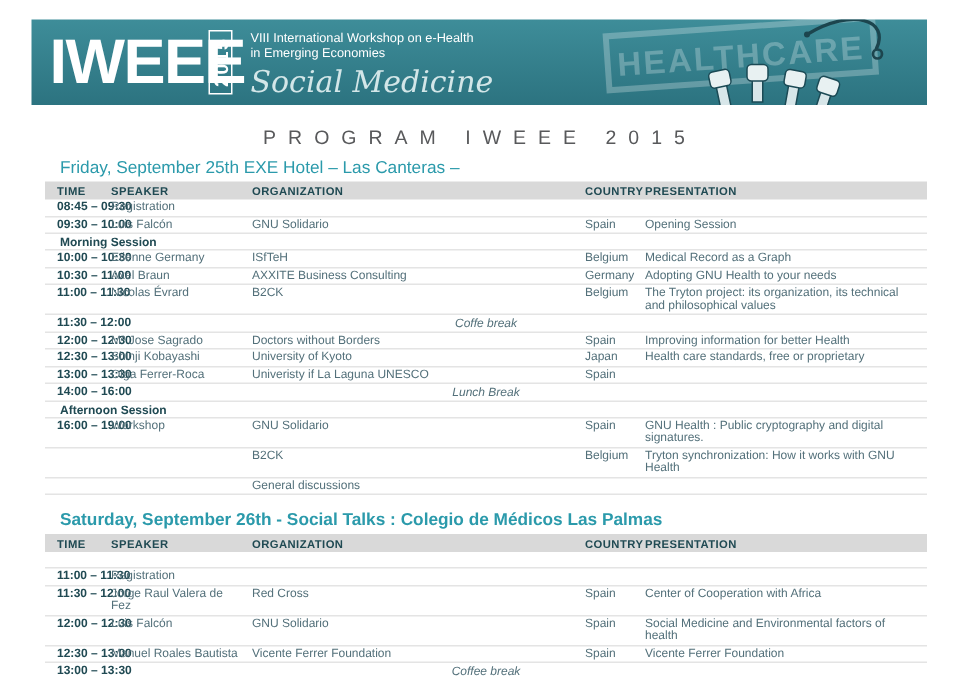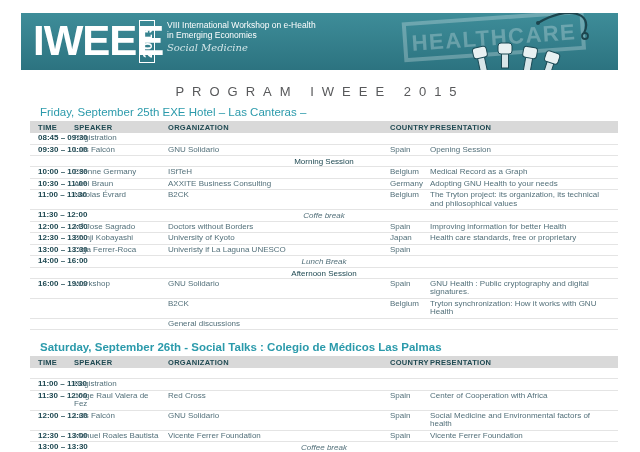--- a/index.html
+++ b/index.html
@@ -15,43 +15,43 @@
     background:linear-gradient(180deg,var(--banner-teal),var(--banner-teal-dark));}
   .logo{position:absolute;left:12px;top:0;height:57px;line-height:56px;
     font-size:42px;font-weight:bold;color:#fff;letter-spacing:-1px;}
   .year-badge{position:absolute;left:118px;top:7px;width:16px;height:43px;
     border:1px solid #fff;display:flex;align-items:center;justify-content:center;}
   .year-badge span{display:block;transform:rotate(-90deg);color:#fff;font-weight:bold;
     font-size:13px;letter-spacing:1px;white-space:nowrap;}
   .subtitle{position:absolute;left:146px;top:8px;color:#fff;}
   .subtitle .l{font-size:8.5px;line-height:9.5px;}
   .subtitle .script{margin-top:2px;font-family:"DejaVu Serif",serif;font-style:italic;
-    font-size:10px;color:#D3E6E8;}
+    font-size:20px;color:#D3E6E8;}
   .stamp-svg{position:absolute;right:8px;top:0;}
 
   
   .prog-title{margin-top:84px;text-align:center;color:var(--title-gray);
     font-size:13px;letter-spacing:8px;white-space:nowrap;}
 
   
   .content{margin:0 22px 0 30px;}
   .day-heading{font-weight:normal;font-size:11.5px;color:var(--accent);
     margin:7px 0 3px 10px;}
   .day.sat .day-heading{margin-top:11px;font-weight:bold;}
   .tbl{width:100%;}
   .thead,.row{display:grid;grid-template-columns:36px 94px 222px 40px 1fr;
     padding-left:8px;align-items:start;}
   .thead{background:var(--hdr-bg);min-height:12px;padding-top:2px;padding-bottom:1px;}
   .thead .c{font-size:7.5px;font-weight:bold;color:var(--dark);letter-spacing:.3px;}
   .row{min-height:11px;border-bottom:1px solid #E4E4E4;padding-top:1px;padding-bottom:1px;
     position:relative;}
   .row .c{font-size:8px;line-height:8.5px;color:var(--body);padding-right:5px;}
   .row .c.time{font-weight:bold;color:var(--dark);white-space:nowrap;}
-  .row.section-row .center-label{position:absolute;left:0;right:0;top:1px;
-    text-align:center;font-size:8px;font-weight:normal;color:var(--dark);}
+  .row.section-row .center-label{position:absolute;left:10px;right:0;top:1px;
+    text-align:left;font-size:8px;font-weight:bold;color:var(--dark);}
   .row.break-row .center-label{position:absolute;left:0;right:0;top:1px;
     text-align:center;font-size:8px;font-style:italic;color:var(--body);}
 </style>
 </head>
 <body>
 
 <div class="banner">
   <div class="logo">IWEEE</div>
   <div class="year-badge">
     <span>2015</span>

